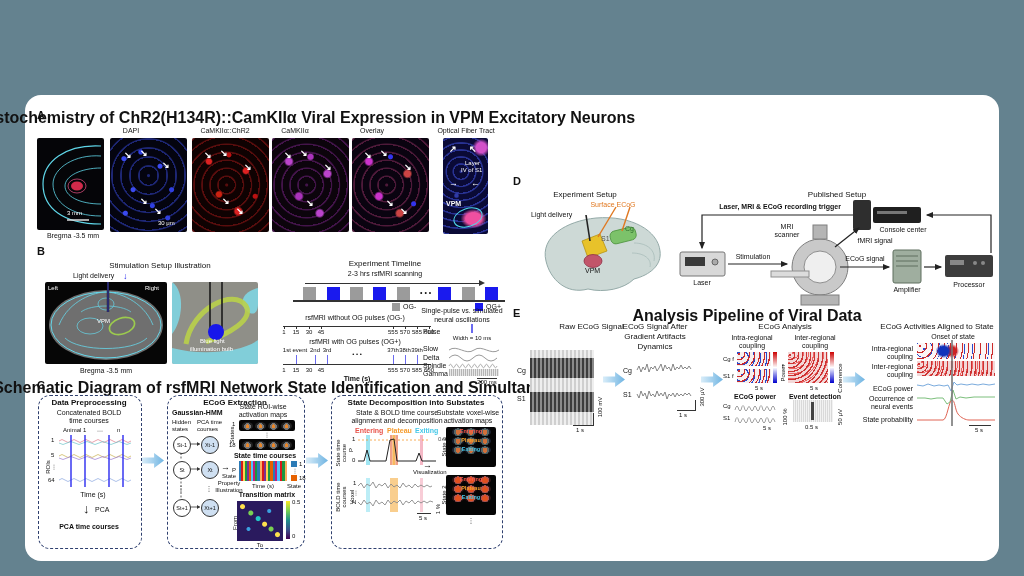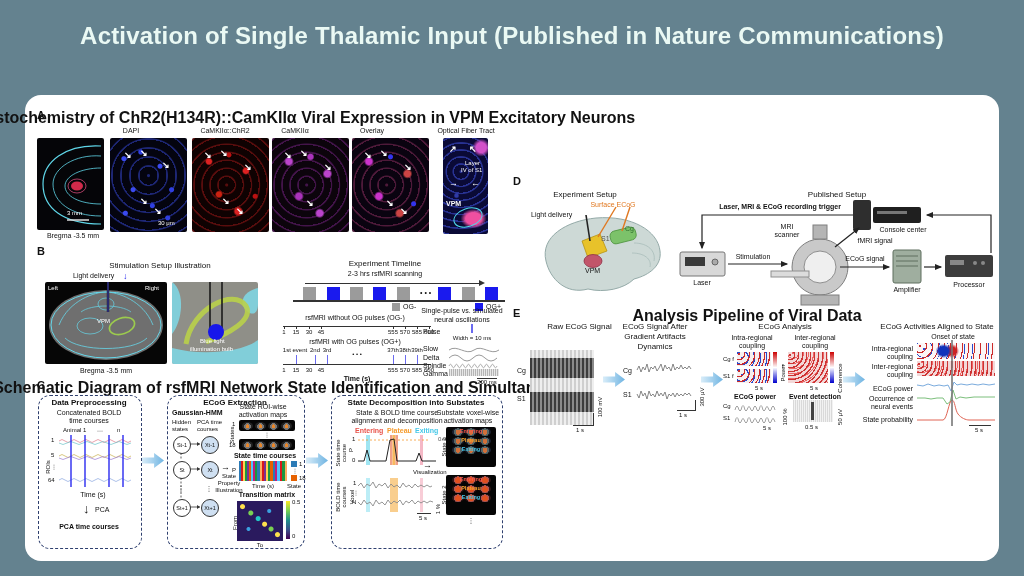--- a/index.html
+++ b/index.html
@@ -80,21 +80,20 @@
   .scirc{position:absolute;width:16px;height:16px;border:1px solid #333;border-radius:50%;
          font-size:5.5px;display:flex;align-items:center;justify-content:center;background:#fff;}
   .xcirc{background:#cfe0f2;}
   svg{position:absolute;overflow:visible;}
 </style>
 </head>
 <body>
 
 <div class="stage">
   <div class="hdr">
-    <div>Activation of Single Thalamic Input (Published in Nature Communications)</div>
   </div>
 
   <div class="sheet">
 
     <div class="t plabel" style="left:12px;top:14px;">A</div>
     <div class="t tb t10 cx" style="left:252px;top:14px;">Immunohistochemistry of ChR2(H134R)::CamKIIα Viral Expression in VPM Excitatory Neurons</div>
 
     <div class="t t7 cx" style="left:106px;top:32px;">DAPI</div>
     <div class="t t7 cx" style="left:200px;top:32px;">CaMKIIα::ChR2</div>
     <div class="t t7 cx" style="left:270px;top:32px;">CaMKIIα</div>
@@ -533,21 +532,21 @@
     <div class="t t7 cx" style="left:850px;top:142px;">fMRI signal</div>
     <div class="t t7 cx" style="left:728px;top:158px;">Stimulation</div>
     <div class="t t7 cx" style="left:677px;top:184px;">Laser</div>
     <div class="t t7 cx" style="left:840px;top:160px;">ECoG signal</div>
     <div class="t t7 cx" style="left:882px;top:191px;">Amplifier</div>
     <div class="t t7 cx" style="left:944px;top:186px;">Processor</div>
 
     <div class="t plabel" style="left:488px;top:212px;">E</div>
     <div class="t tb t10 cx" style="left:722px;top:212px;">Analysis Pipeline of Viral Data</div>
 
-    <div class="t cx" style="left:544px;top:227px;padding-left:21px;">Raw ECoG Signal</div>
+    <div class="t cx" style="left:556px;top:227px;padding-left:21px;">Raw ECoG Signal</div>
     <div class="t t7" style="left:492px;top:272px;">Cg</div>
     <div class="t t7" style="left:492px;top:300px;">S1</div>
     <div class="raw" style="left:505px;top:255px;width:64px;height:75px;">
       <div class="rawband" style="top:8px;height:20px;"></div>
       <div class="rawband" style="top:42px;height:20px;"></div>
     </div>
     <div class="ab" style="left:548px;top:318px;width:20px;height:12px;border-right:1px solid #333;border-bottom:1px solid #333;"></div>
     <div class="t t6" style="left:551px;top:332px;">1 s</div>
     <div class="t t6 rot" style="left:572px;top:312px;">100 mV</div>
     <div class="flow" style="left:578px;top:277px;width:22px;height:15px;"></div>

